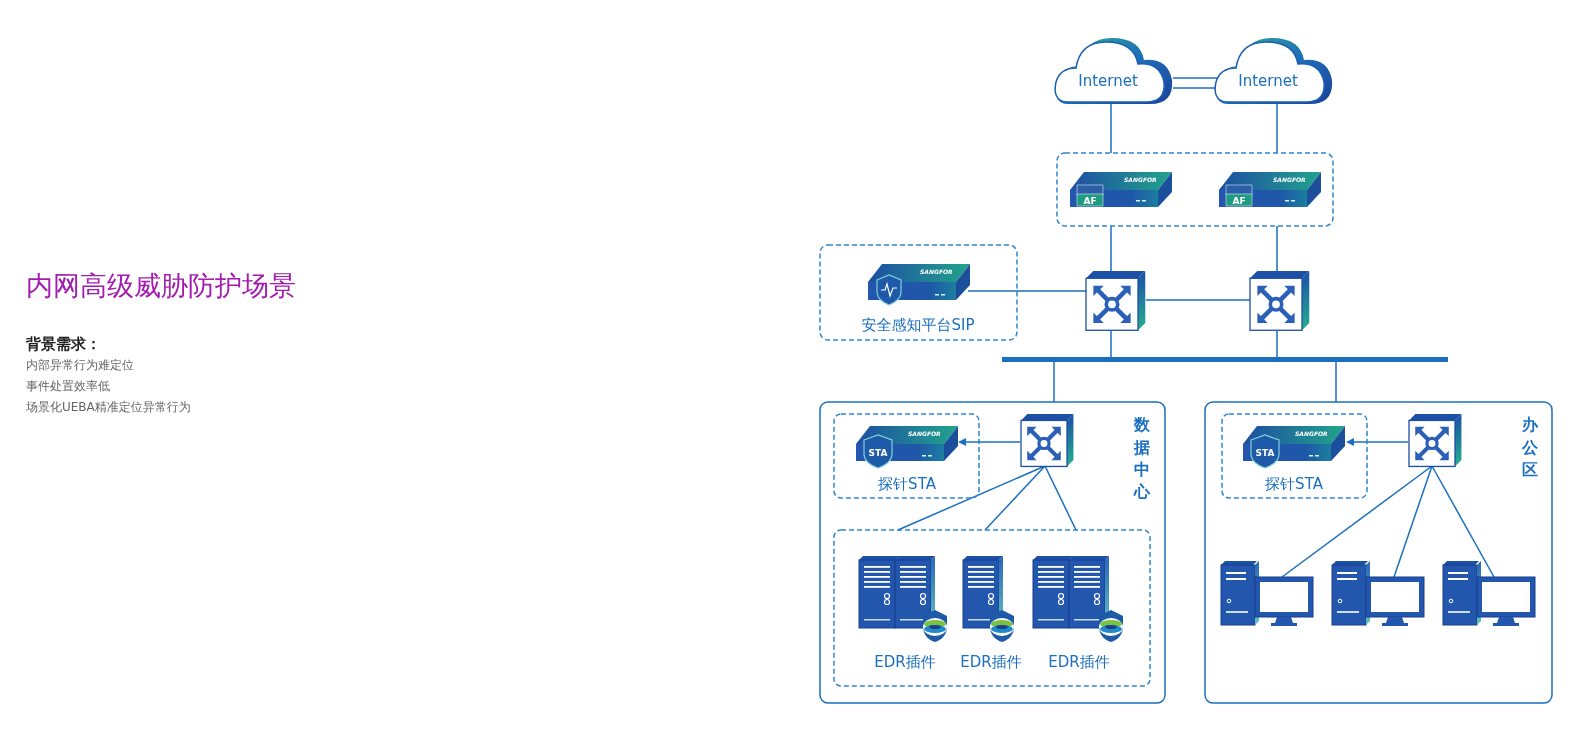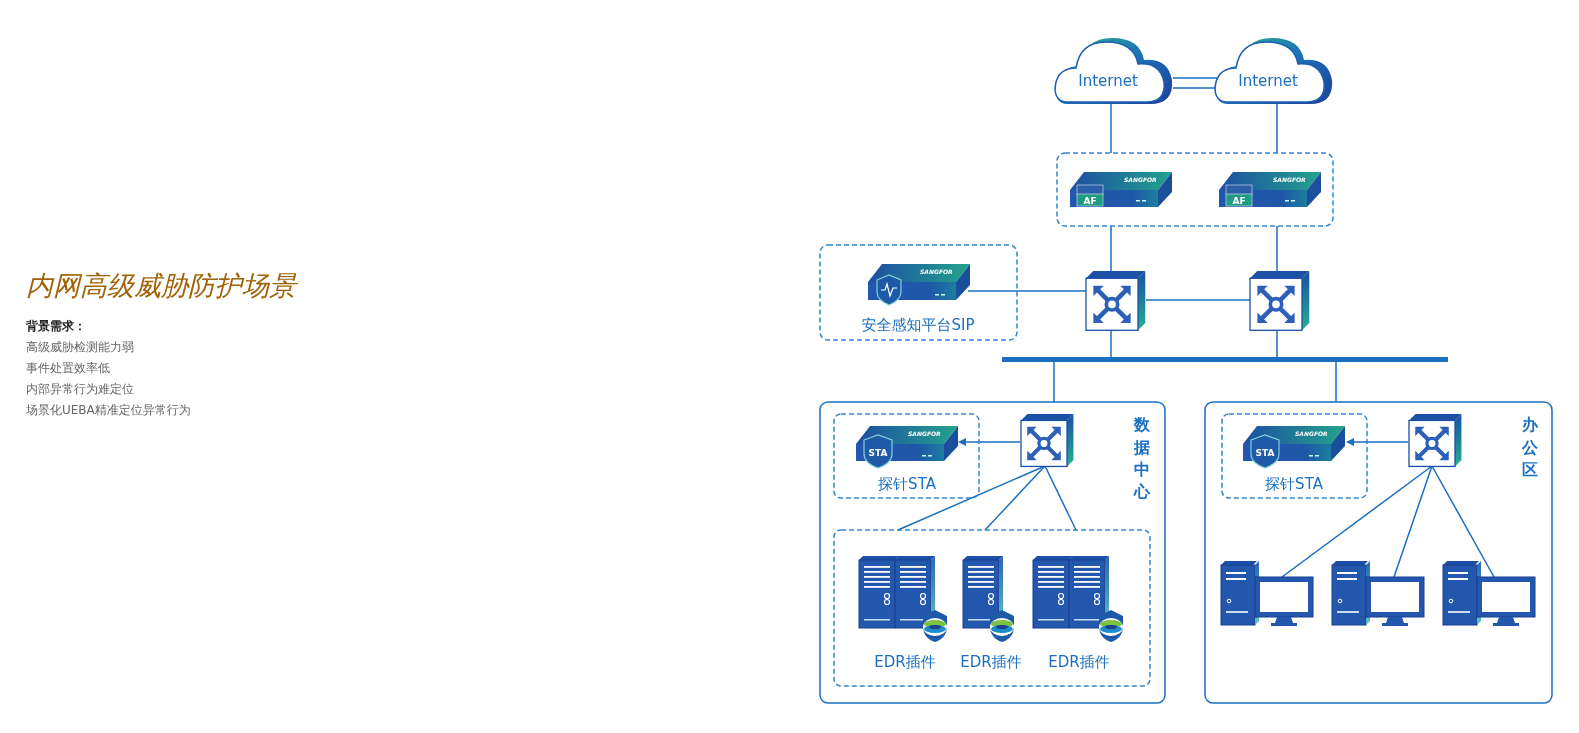--- a/index.html
+++ b/index.html
@@ -1,32 +1,31 @@
 <!DOCTYPE html>
 <html><head>
 <meta charset="utf-8">
 <style>
   html,body{margin:0;padding:0;background:#fff;}
   body{width:1579px;height:733px;position:relative;overflow:hidden;font-family:"DejaVu Sans","Liberation Sans",sans-serif;}
   .left{position:absolute;left:26px;top:266px;}
-  .title{font-size:27px;color:#a16207;font-weight:normal;margin:0 0 10px 0;letter-spacing:0px;line-height:40px;font-style:italic;}
-  .sec{font-size:12px;color:#222;font-weight:bold;line-height:21px;}
+  .title{font-size:27px;color:#a21caf;font-weight:normal;margin:0 0 28px 0;letter-spacing:0px;line-height:40px;}
+  .sec{font-size:15px;color:#222;font-weight:bold;line-height:21px;}
   .item{font-size:12px;color:#666;line-height:21px;}
   svg#diagram{position:absolute;left:0;top:0;}
   .lbl{font-family:"DejaVu Sans","Liberation Sans",sans-serif;fill:#1a6fc0;}
 </style>
 </head>
 <body>
 
 <div class="left">
   <h1 class="title">内网高级威胁防护场景</h1>
   <div class="sec">背景需求：</div>
-  <div class="item">高级威胁检测能力弱</div>
+  <div class="item">内部异常行为难定位</div>
   <div class="item">事件处置效率低</div>
-  <div class="item">内部异常行为难定位</div>
   <div class="item">场景化UEBA精准定位异常行为</div>
 </div>
 
 <svg id="diagram" width="1579" height="733" viewBox="0 0 1579 733">
   <defs>
     <linearGradient id="cloudGrad" x1="0" y1="0" x2="1" y2="1">
       <stop offset="0" stop-color="#2bb58e"></stop>
       <stop offset="0.5" stop-color="#1e6fb8"></stop>
       <stop offset="1" stop-color="#1d3f9a"></stop>
     </linearGradient>

